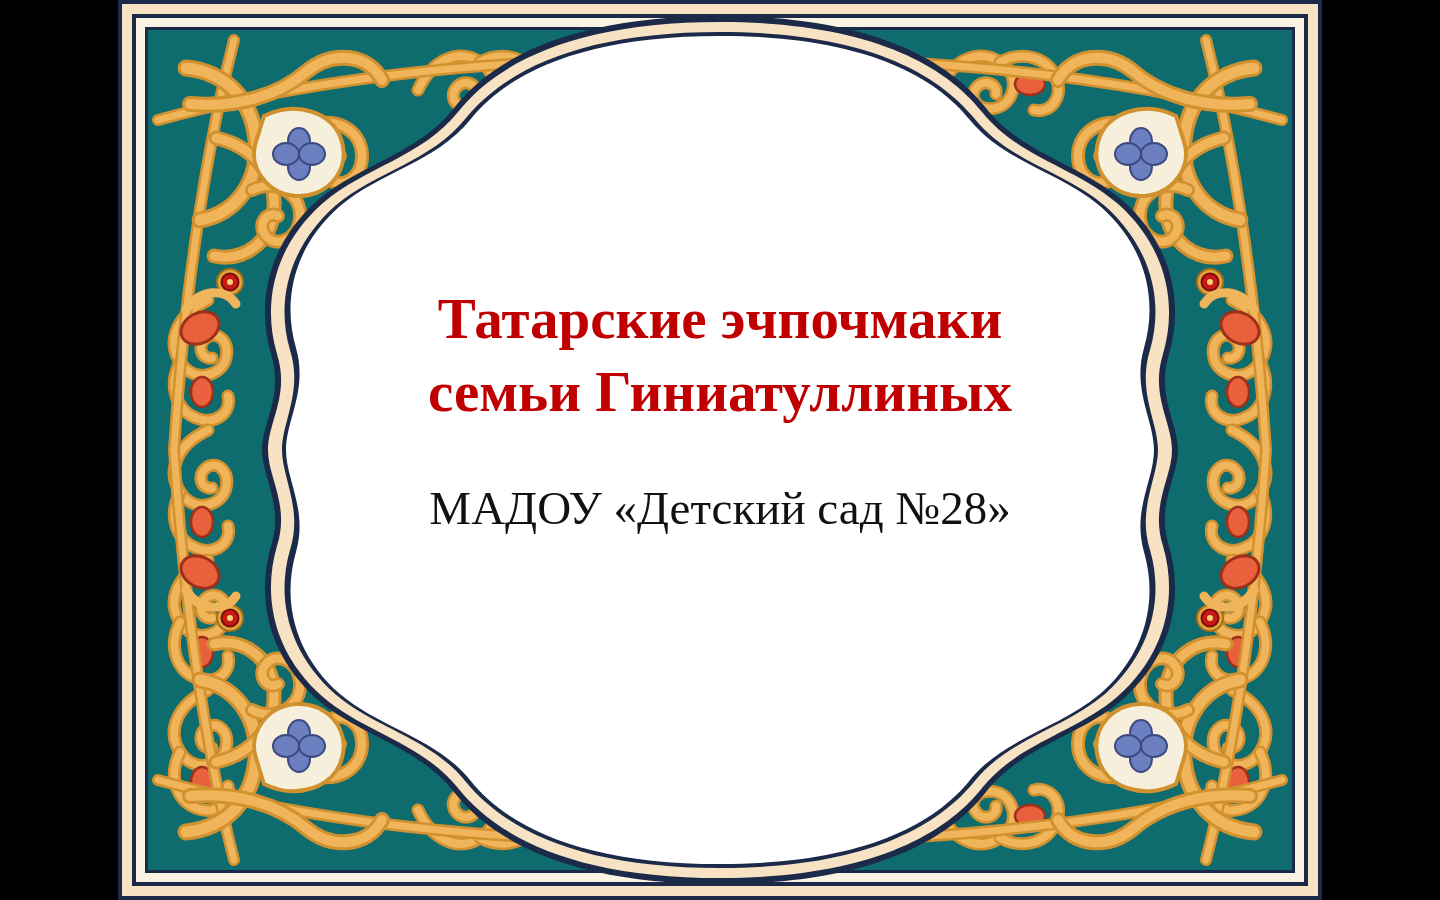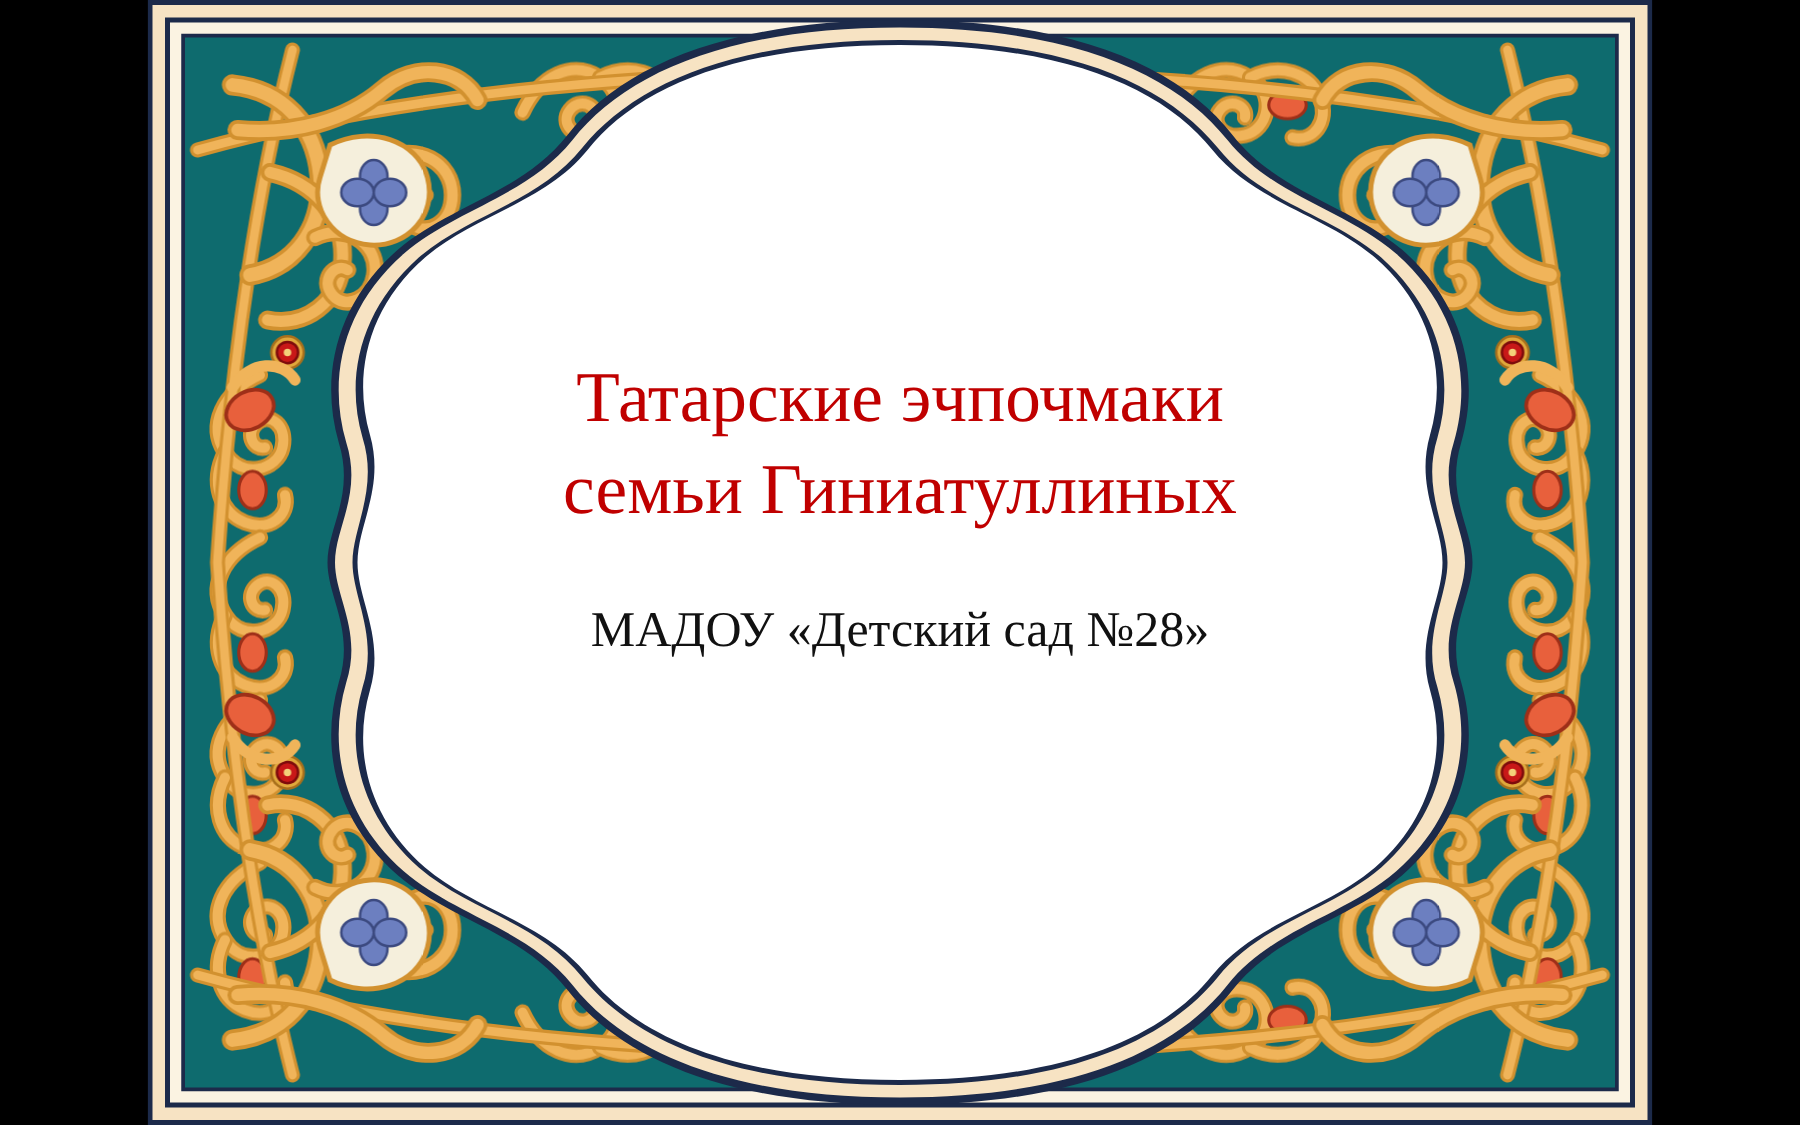--- a/index.html
+++ b/index.html
@@ -55,30 +55,30 @@
     justify-content: flex-start;
     pointer-events: none;
   }
   #title {
     margin-top: 283px;
     width: 760px;
     text-align: center;
     color: #C00000;
     font-size: 57px;
     line-height: 1.28;
-    font-weight: normal;
+    font-weight: bold;
     letter-spacing: 0px;
     white-space: pre-line;
   }
   #subtitle {
     margin-top: 50px;
     width: 820px;
     text-align: center;
     color: #111111;
-    font-size: 40px;
+    font-size: 47px;
     line-height: 1.25;
     font-weight: normal;
   }
 </style>
 </head>
 <body>
 
 <div id="slide">
 
   <div id="letterbox-left" class="letterbox"></div>

